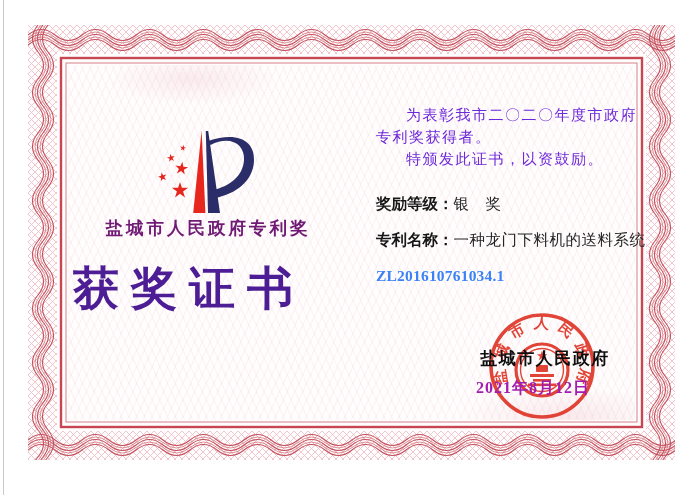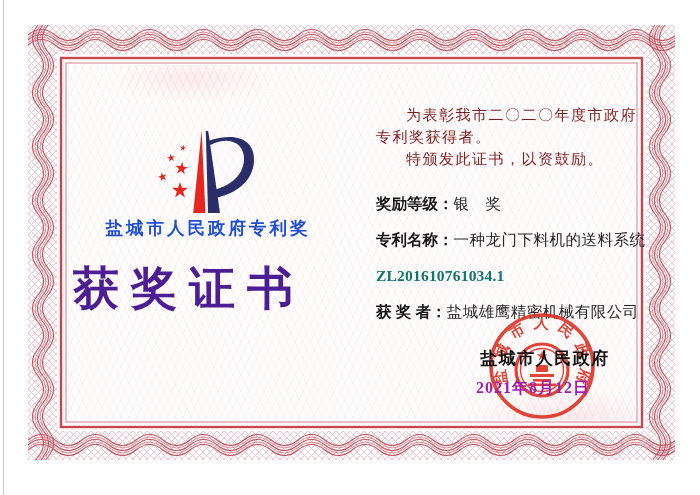--- a/index.html
+++ b/index.html
@@ -24,51 +24,51 @@
       radial-gradient(150px 42px at 88% 99%, rgba(232,166,176,.22), rgba(232,166,176,0) 70%),
       repeating-linear-gradient(115deg, rgba(228,172,180,.10) 0 1.5px, rgba(255,255,255,0) 1.5px 7px),
       repeating-linear-gradient(65deg, rgba(228,172,180,.10) 0 1.5px, rgba(255,255,255,0) 1.5px 7px);
   }
   
   .logo-svg{position:absolute;left:130px;top:104px;width:100px;height:84px;}
   .issuer-line{
     position:absolute;left:50px;top:191px;width:260px;
     text-align:center;
     font-family:Liberation Sans, sans-serif;
-    font-weight:700;font-size:17.5px;letter-spacing:3px;color:#1d4ed8;
+    font-weight:700;font-size:17.5px;letter-spacing:3px;color:#701a75;
     white-space:nowrap;
   }
   .cert-title{
     position:absolute;left:45px;top:233px;width:270px;
     text-align:left;
     font-family:"Liberation Serif", serif;
     font-weight:700;font-size:46px;letter-spacing:12px;color:#4c1d95;
     white-space:nowrap;
   }
   
   .body-text{
     position:absolute;left:348px;top:80px;width:262px;
-    font-size:15px;line-height:21.5px;letter-spacing:1.5px;color:#7f1d1d;
+    font-size:15px;line-height:21.5px;letter-spacing:1.5px;color:#6d28d9;
   }
   .body-text p{margin:0;text-indent:2em;}
   .body-text p + p{margin-top:1px;}
   .fields{
     position:absolute;left:348px;top:168px;width:272px;
     display:flex;flex-direction:column;gap:15px;
   }
   .field-row{display:flex;align-items:baseline;line-height:21px;}
   .field-label{
     font-family:"Liberation Sans", sans-serif;
     font-weight:700;font-size:15.5px;color:#171717;white-space:nowrap;
   }
   .field-value{
     font-family:"Liberation Serif", serif;
     font-size:15.5px;color:#262626;letter-spacing:.5px;white-space:nowrap;
   }
-  .field-value.patent-no{font-weight:700;letter-spacing:.2px;color:#0f766e;}
+  .field-value.patent-no{font-weight:700;letter-spacing:.2px;color:#3b82f6;}
   .seal-svg{position:absolute;left:458px;top:285px;width:112px;height:112px;opacity:.95;}
   .sig-authority{
     position:absolute;left:517px;top:322px;transform:translateX(-50%);
     font-weight:700;font-size:17px;letter-spacing:1.5px;color:#0e0e0e;white-space:nowrap;
   }
   .sig-date{
     position:absolute;left:505px;top:353px;transform:translateX(-50%);
     font-weight:700;font-size:16px;letter-spacing:1px;color:#a21caf;white-space:nowrap;
   }
 </style>
@@ -154,24 +154,20 @@
       <span class="field-label">奖励等级：</span>
       <span class="field-value">银　奖</span>
     </div>
     <div class="field-row">
       <span class="field-label">专利名称：</span>
       <span class="field-value">一种龙门下料机的送料系统</span>
     </div>
     <div class="field-row">
       <span class="field-value patent-no">ZL201610761034.1</span>
     </div>
-    <div class="field-row">
-      <span class="field-label">获 奖 者：</span>
-      <span class="field-value">盐城雄鹰精密机械有限公司</span>
-    </div>
   </div>
 
   <svg class="seal-svg" viewBox="0 0 112 112" aria-hidden="true">
     <g opacity="0.92">
       <circle cx="56" cy="56" r="51" fill="none" stroke="#dd2b1c" stroke-width="3.6"></circle>
       <path id="sealArc" d="M23.1 75 A38 38 0 1 1 88.9 75" fill="none"></path>
       <text font-family="Liberation Sans, sans-serif" font-weight="700" font-size="15" letter-spacing="8" fill="#dd2b1c">
         <textPath href="#sealArc" startOffset="2">盐城市人民政府</textPath>
       </text>
       <g fill="#dd2b1c">

